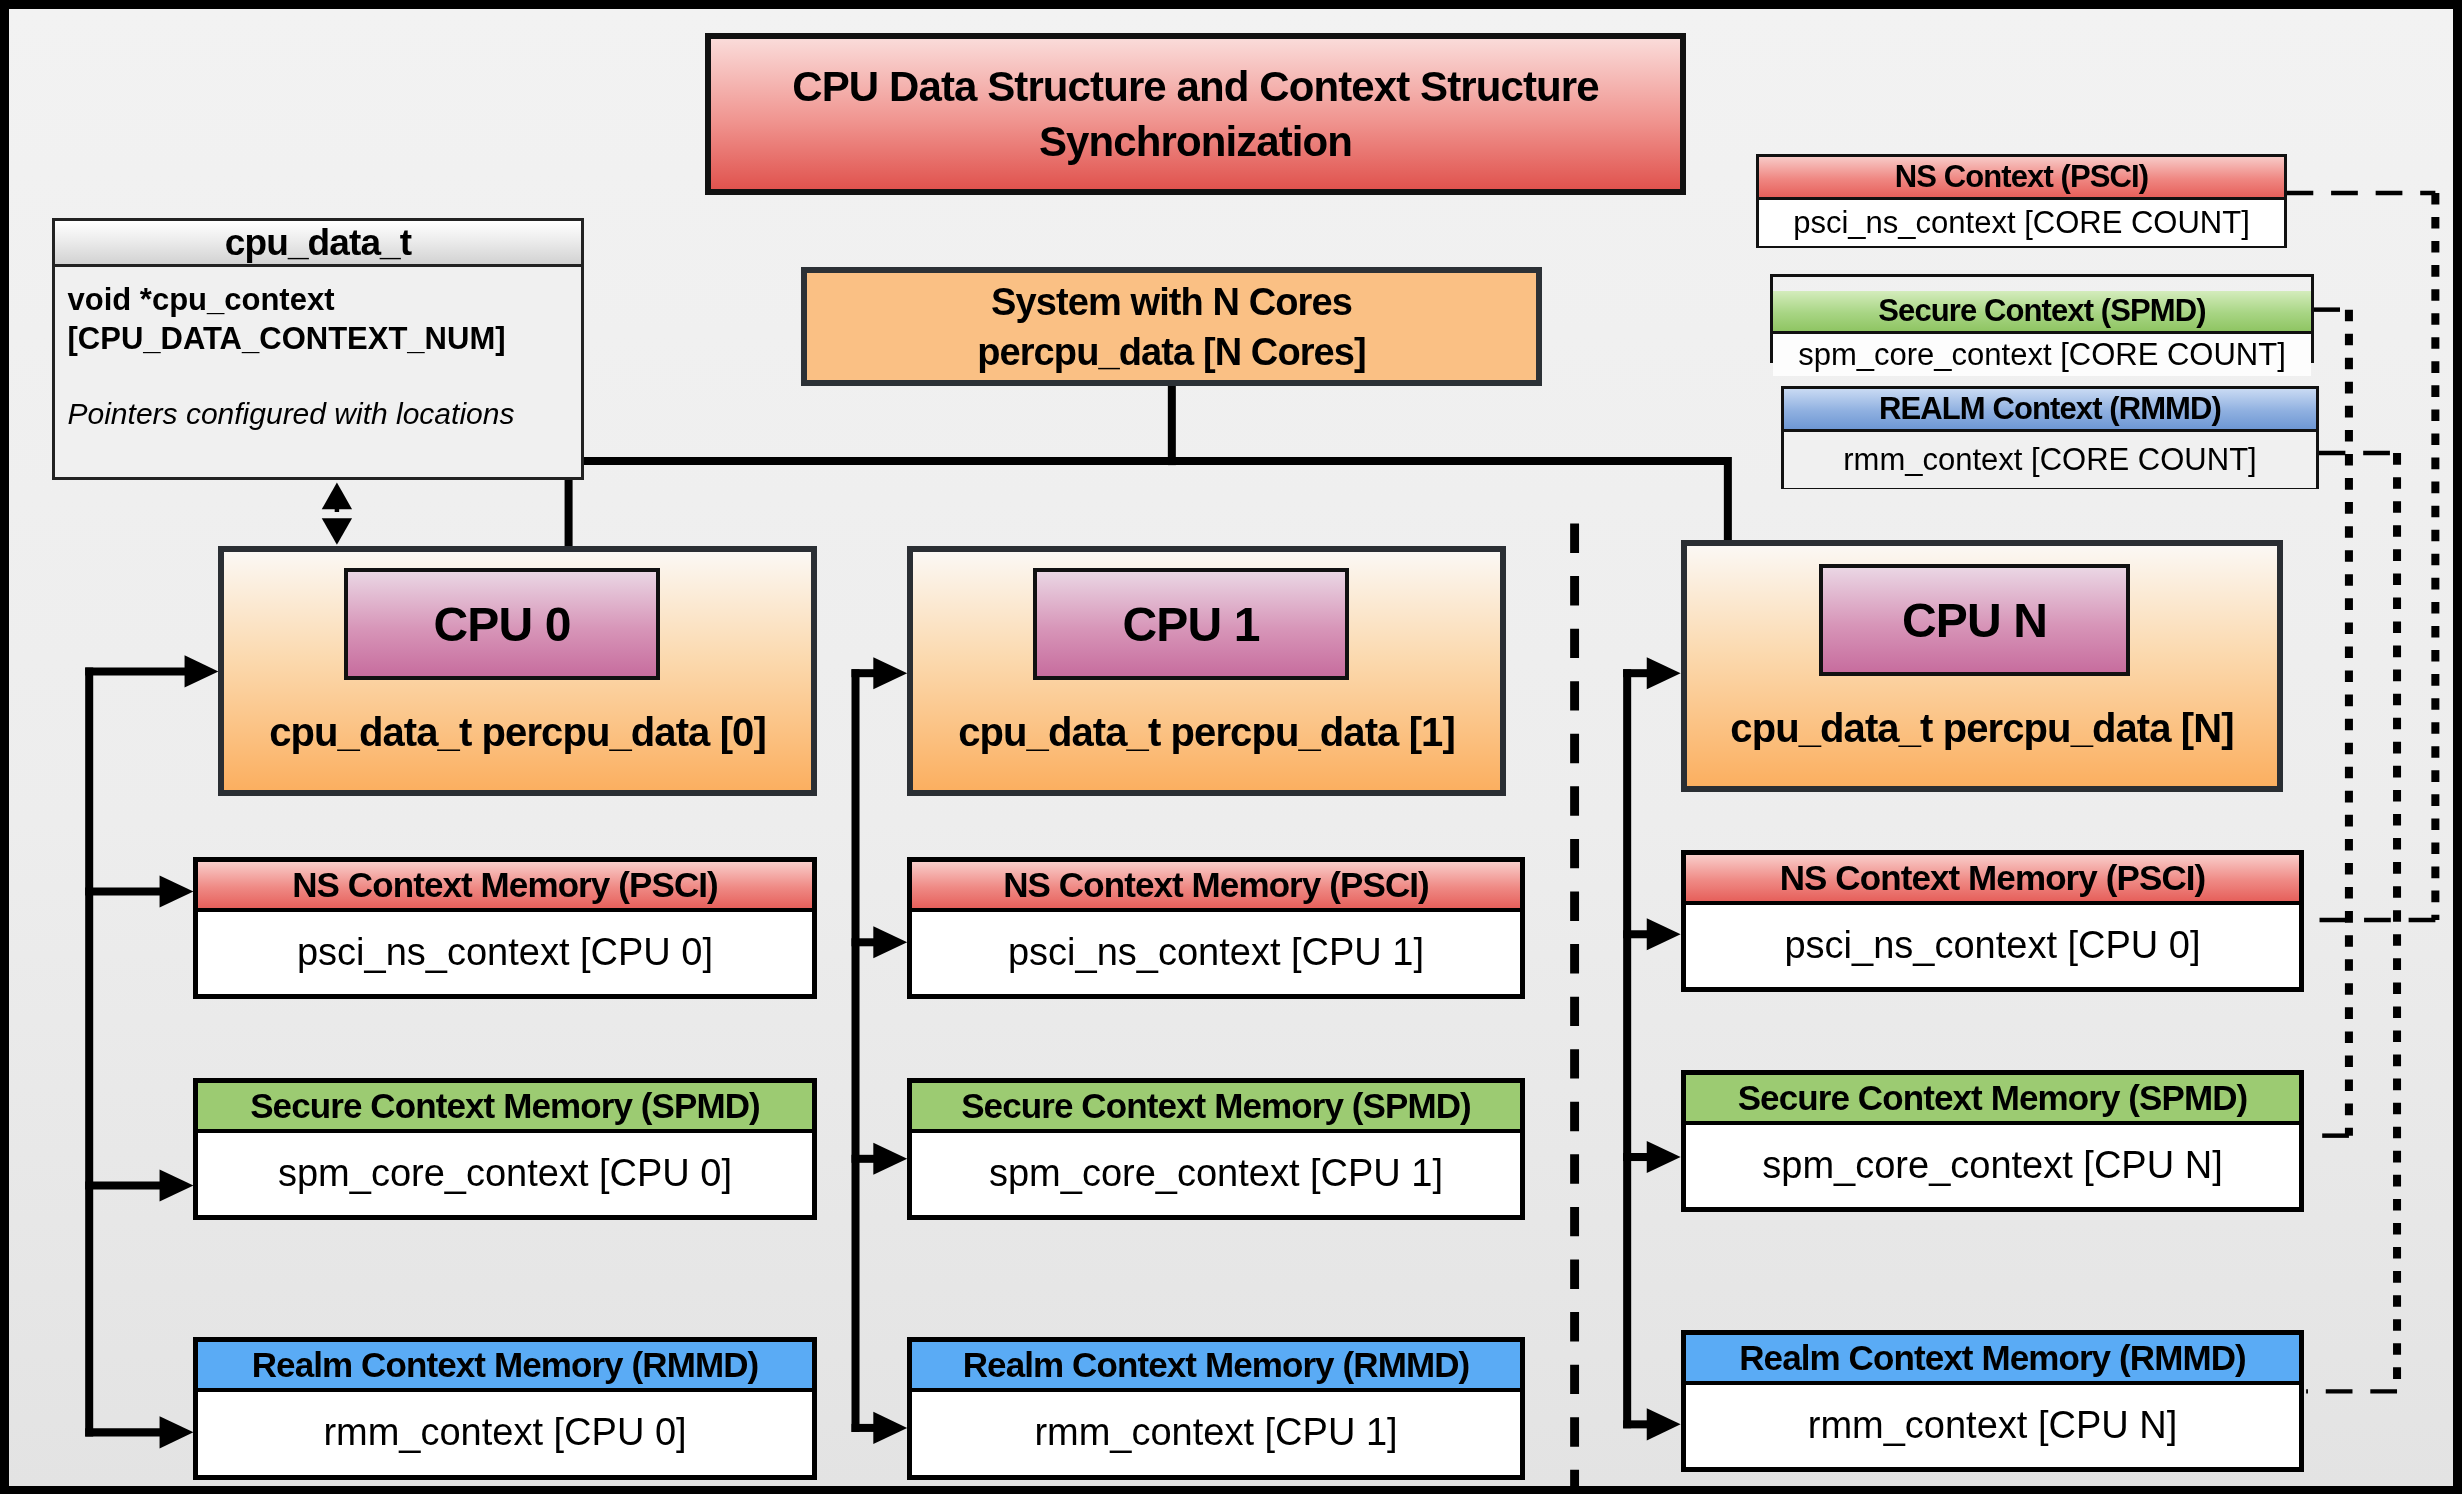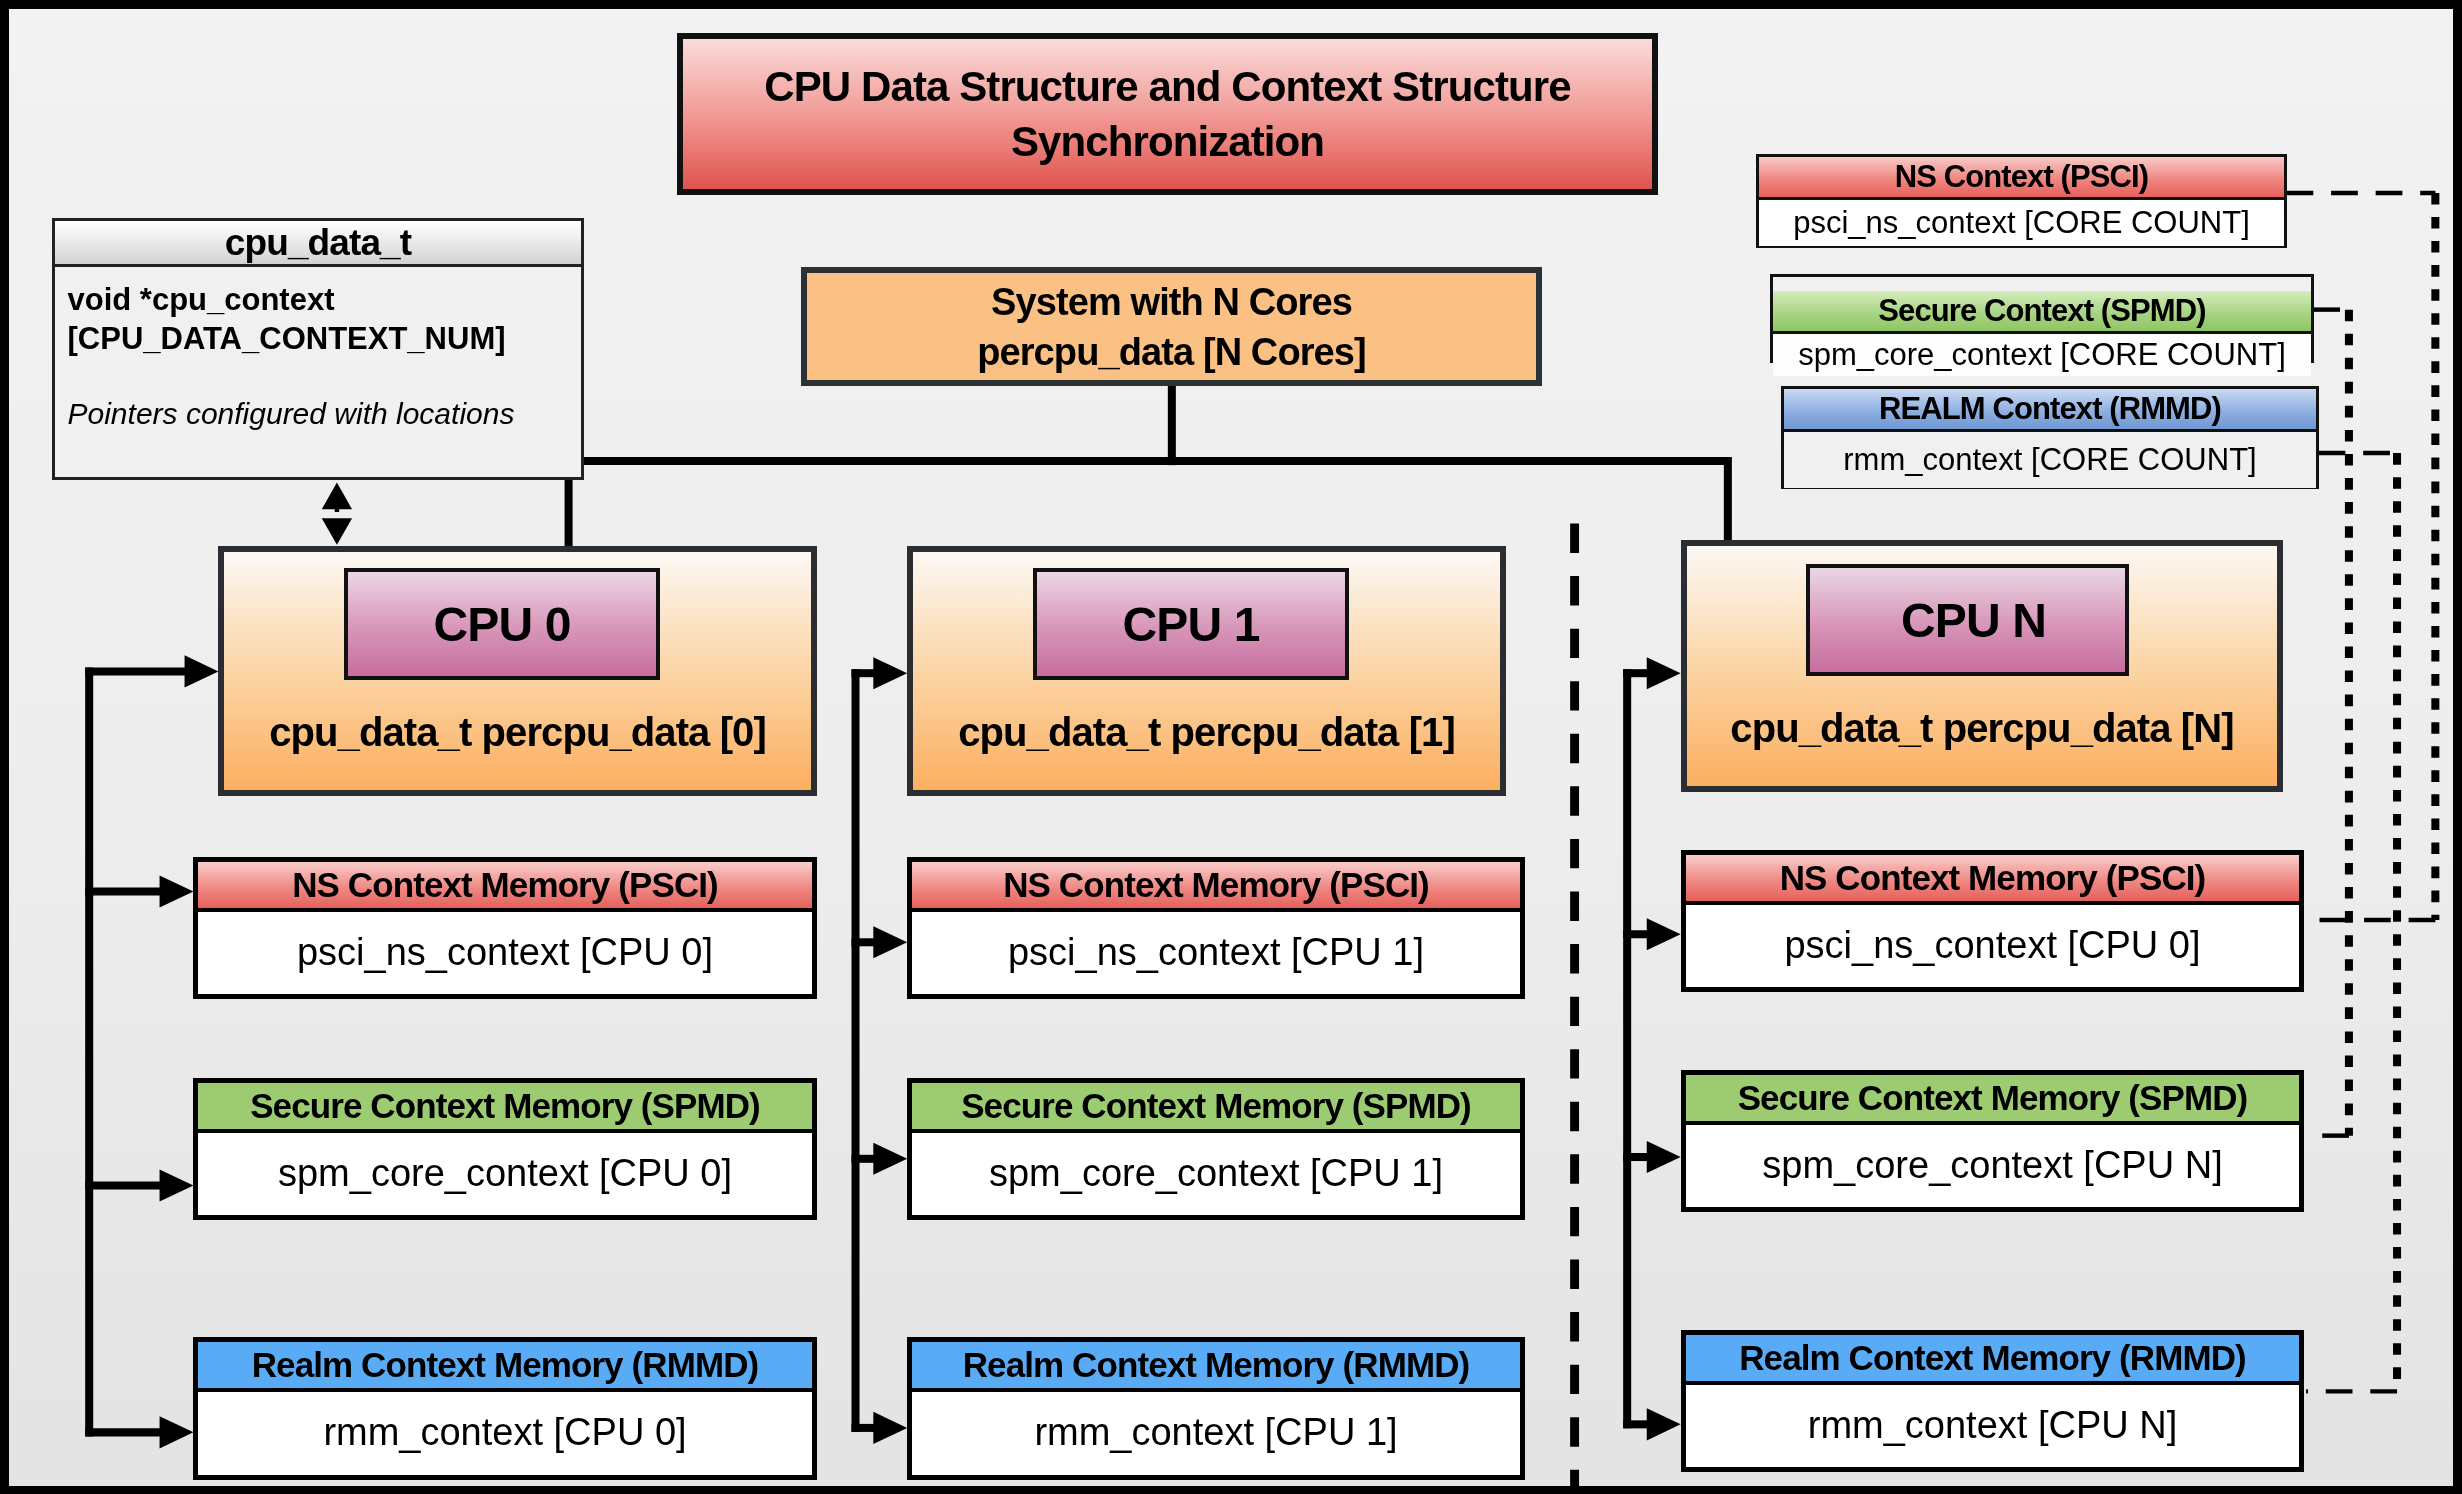--- a/index.html
+++ b/index.html
@@ -7,21 +7,21 @@
     position:relative;width:2462px;height:1495px;overflow:hidden;
     background:linear-gradient(180deg,#f2f2f2 0%,#ededed 55%,#e3e3e3 100%);
     border:9px solid #000;box-sizing:border-box;
     font-family:"Liberation Sans", sans-serif;color:#000;
   }
   .abs{position:absolute;box-sizing:border-box;}
   svg.overlay{position:absolute;left:0;top:0;width:2462px;height:1495px;pointer-events:none;}
 
   
   .title-box{
-    left:668px;top:24px;width:981px;height:162px;
+    left:696px;top:24px;width:981px;height:162px;
     border:6.2px solid #111;
     background:linear-gradient(180deg,#fadbd9 0%,#f0948f 55%,#e0534e 100%);
     display:flex;flex-direction:column;align-items:center;justify-content:center;
     font-weight:bold;font-size:42px;line-height:55px;letter-spacing:-0.9px;text-align:center;
   }
 
   
   .struct-box{left:43px;top:209px;width:532px;height:262px;border:3.6px solid #222;background:#f0f0f0;}
   .struct-head{
     height:43px;border-bottom:3.6px solid #222;
@@ -225,21 +225,21 @@
   <div class="abs mem mem-green" style="left:898px;top:1069px;width:618px;height:142px;">
     <div class="mem-head">Secure Context Memory (SPMD)</div>
     <div class="mem-body">spm_core_context [CPU 1]</div>
   </div>
   <div class="abs mem mem-blue" style="left:898px;top:1328px;width:618px;height:143px;">
     <div class="mem-head">Realm Context Memory (RMMD)</div>
     <div class="mem-body">rmm_context [CPU 1]</div>
   </div>
 
   <div class="abs cpu-box" style="left:1672px;top:531px;width:602px;height:252px;">
-    <div class="cpu-label" style="left:119px;top:18px;width:303px;height:104px;padding-left:12px;">CPU N</div>
+    <div class="cpu-label" style="left:132px;top:18px;width:303px;height:104px;">CPU N</div>
     <div class="cpu-data-text" style="top:160px;">cpu_data_t percpu_data [N]</div>
   </div>
   <div class="abs mem mem-red" style="left:1672px;top:841px;width:623px;height:142px;">
     <div class="mem-head">NS Context Memory (PSCI)</div>
     <div class="mem-body">psci_ns_context [CPU 0]</div>
   </div>
   <div class="abs mem mem-green" style="left:1672px;top:1061px;width:623px;height:142px;">
     <div class="mem-head">Secure Context Memory (SPMD)</div>
     <div class="mem-body">spm_core_context [CPU N]</div>
   </div>

